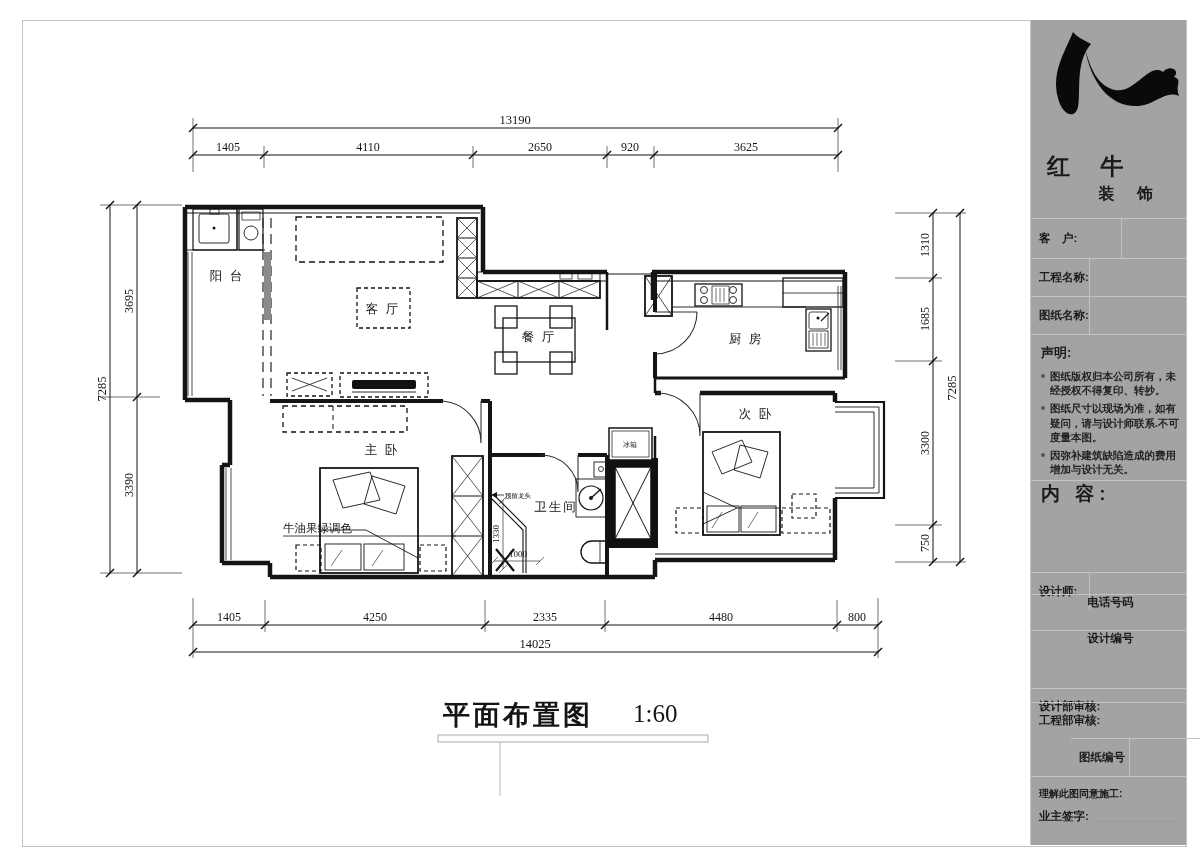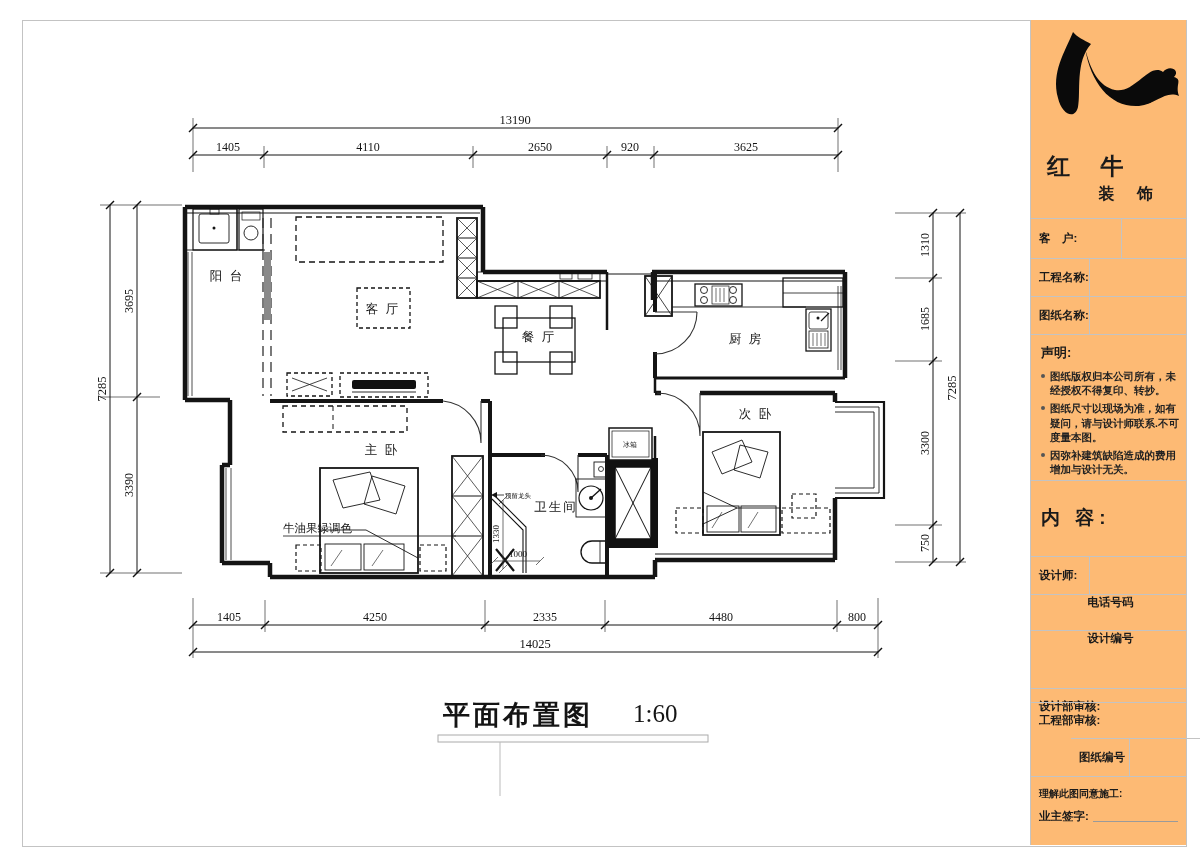--- a/index.html
+++ b/index.html
@@ -4,39 +4,39 @@
 <style>
   html,body{margin:0;padding:0;}
   body{
     width:1200px;height:868px;position:relative;background:#ffffff;
     font-family:"Liberation Sans", sans-serif;color:#1a1a1a;overflow:hidden;
   }
   .frame{position:absolute;left:22px;top:20px;width:1163px;height:825px;
     border:1px solid #c3c3c3;}
   
   .tb{position:absolute;left:1030px;top:20px;width:156px;height:825px;
-    border-left:1px solid #c3c3c3;box-sizing:border-box;background:#fdba74;}
+    border-left:1px solid #c3c3c3;box-sizing:border-box;background:#a3a3a3;}
   .tb-row{position:absolute;left:0;width:100%;box-sizing:border-box;
     border-top:1px solid #c3c3c3;display:flex;align-items:center;}
   .tb-row .lbl{font-size:11.5px;font-weight:bold;padding-left:8px;white-space:nowrap;}
   .tb-row.split .lbl{width:50px;flex:0 0 50px;}
   .tb-row.split .cell{flex:1;height:100%;border-left:1px solid #c3c3c3;}
   .logo-cell{position:absolute;left:0;top:0;width:100%;height:198px;}
   .logo-name{font-size:23px;font-weight:bold;letter-spacing:12px;margin:2px 0 0 16px;}
   .logo-sub{font-size:16px;font-weight:bold;letter-spacing:9px;text-align:right;
     margin:2px 24px 0 0;}
   .statement{position:absolute;left:0;top:314px;width:100%;height:146px;
     border-top:1px solid #c3c3c3;box-sizing:border-box;padding:9px 6px 0 10px;}
   .statement .st-title{font-size:13px;font-weight:bold;margin-bottom:7px;}
   .st-item{display:flex;font-size:10.5px;font-weight:bold;line-height:1.35;
     margin-bottom:4px;color:#222;}
   .st-item .dot{flex:0 0 4px;width:4px;height:4px;background:#555;border-radius:50%;
     margin:5px 5px 0 0;}
   .content-cell{position:absolute;left:0;top:460px;width:100%;height:76px;
-    border-top:1px solid #c3c3c3;box-sizing:border-box;padding:24px 0 0 10px;}
+    border-top:1px solid #c3c3c3;box-sizing:border-box;padding:0 0 0 10px;}
   .content-cell .lbl-big{font-size:19px;font-weight:bold;letter-spacing:5px;}
   .sign-cell{position:absolute;left:0;top:756px;width:100%;height:69px;
     border-top:1px solid #c3c3c3;box-sizing:border-box;padding:10px 8px 0 8px;}
   .sign-cell .agree{font-size:10px;font-weight:bold;}
   .sign-row{display:flex;align-items:flex-start;margin-top:8px;}
   .sign-row .lbl{font-size:11.5px;font-weight:bold;white-space:nowrap;}
   .sign-row .line{flex:1;border-bottom:1px solid #9a9a9a;height:12px;margin-left:4px;}
   
   #plan{position:absolute;left:0;top:0;}
   #plan text{fill:#141414;}
@@ -375,21 +375,21 @@
     <div class="st-item">
       <span class="dot"></span>
       <span>因弥补建筑缺陷造成的费用增加与设计无关。</span>
     </div>
   </div>
 
   <div class="content-cell">
     <span class="lbl-big">内 容:</span>
   </div>
 
-  <div class="tb-row split" style="top:536px;height:38px;">
+  <div class="tb-row split" style="top:552px;height:38px;">
     <span class="lbl">设计师:</span>
     <span class="cell"></span>
   </div>
   <div class="tb-row split" style="top:574px;height:36px;flex-direction:column;">
     <span class="lbl">电话号码</span>
     <span class="cell"></span>
   </div>
   <div class="tb-row split" style="top:610px;height:36px;flex-direction:column;">
     <span class="lbl">设计编号</span>
     <span class="cell"></span>

